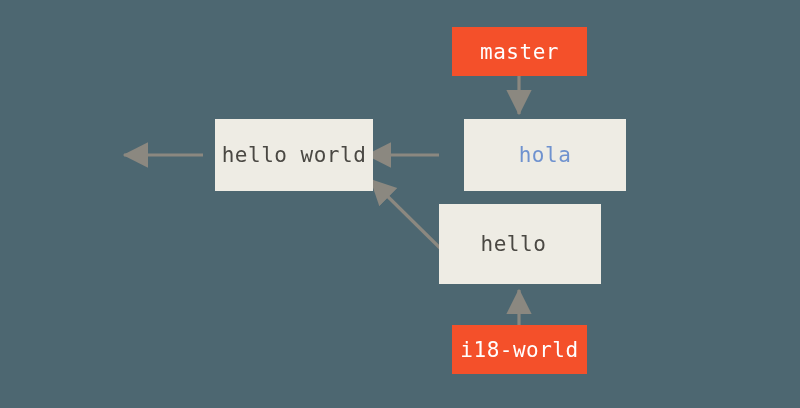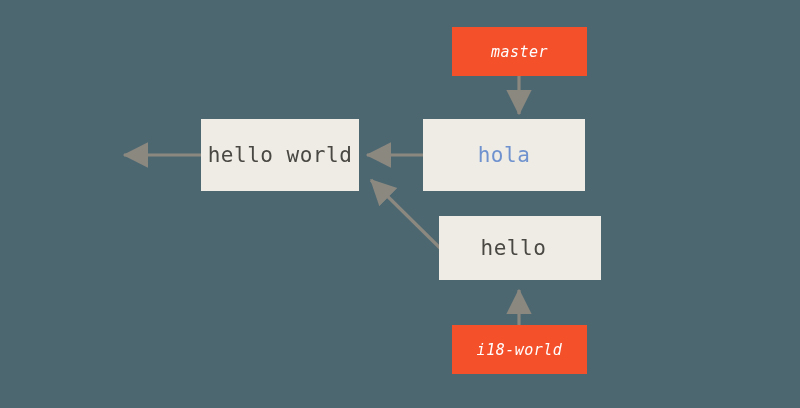--- a/index.html
+++ b/index.html
@@ -35,22 +35,21 @@
     letter-spacing: 0.5px;
   }
   .commit {
     background: #eeece4;
     color: #4a4843;
     font-size: 21px;
   }
   .branch {
     background: #f4502a;
     color: #ffffff;
-    font-size: 15px;
-    font-style: italic;
+    font-size: 21px;
   }
   .tok-accent {
     color: #6f92cf;
   }
   .tok-plain {
     color: #4a4843;
   }
 </style>
 </head>
 <body>
@@ -72,29 +71,29 @@
 
     <line x1="519" y1="76" x2="519" y2="114" stroke="#8b8880" stroke-width="3.2" marker-end="url(#ah)"></line>
 
     <line x1="519" y1="325" x2="519" y2="290" stroke="#8b8880" stroke-width="3.2" marker-end="url(#ah)"></line>
   </svg>
 
   <div class="node branch" style="left:452px; top:27px; width:135px; height:49px;">
     <span>master</span>
   </div>
 
-  <div class="node commit" style="left:201px; top:119px; width:158px; height:72px;">
+  <div class="node commit" style="left:215px; top:119px; width:158px; height:72px;">
     <span class="tok-plain">hello world</span>
   </div>
 
-  <div class="node commit" style="left:423px; top:119px; width:162px; height:72px;">
+  <div class="node commit" style="left:464px; top:119px; width:162px; height:72px;">
     <span class="tok-accent">hola</span>
   </div>
 
-  <div class="node commit" style="left:439px; top:216px; width:162px; height:64px;">
+  <div class="node commit" style="left:439px; top:204px; width:162px; height:80px;">
     <span class="tok-plain">hello </span>
   </div>
 
   <div class="node branch" style="left:452px; top:325px; width:135px; height:49px;">
     <span>i18-world</span>
   </div>
 
 </div>
 
 </body></html>

